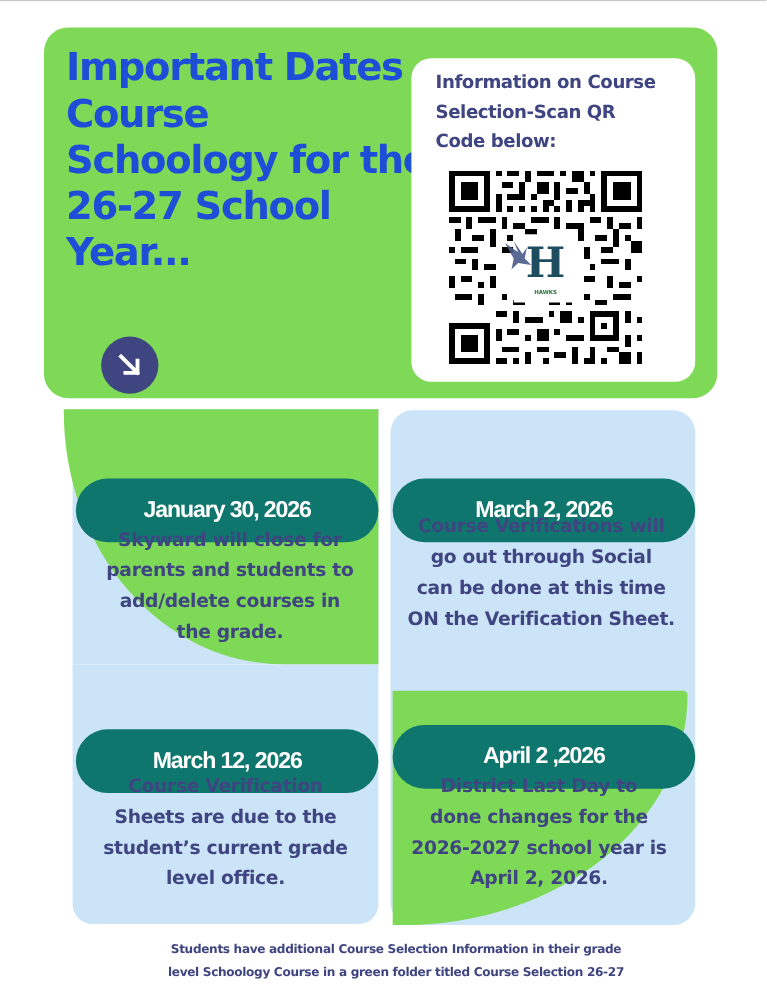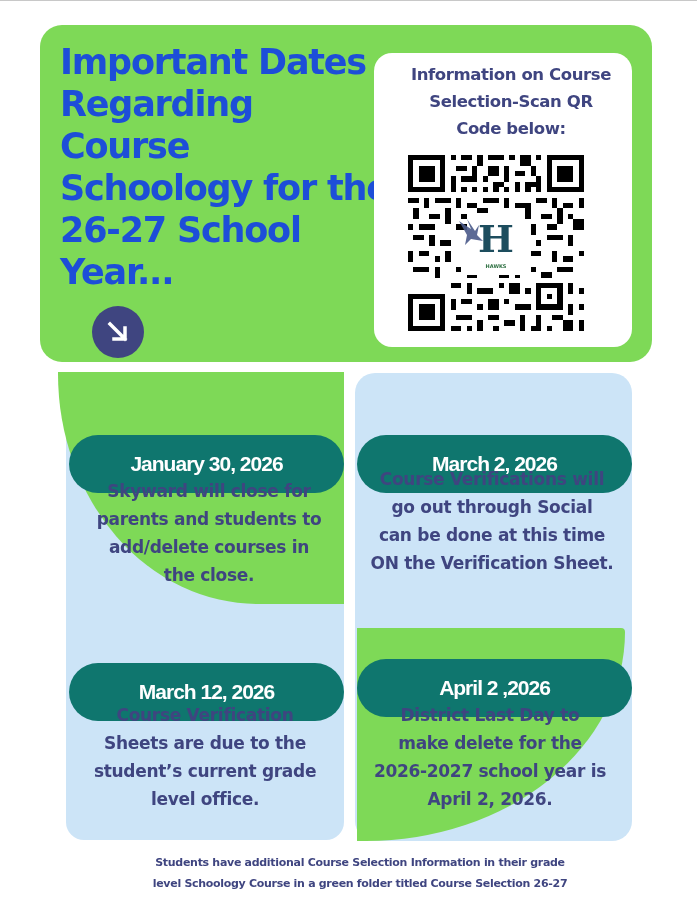--- a/index.html
+++ b/index.html
@@ -26,21 +26,21 @@
     .arrow-button svg { width: 26px; height: 26px; }
 
     
     .qr-card {
       position: absolute; left: 334px; top: 28px; width: 258px; height: 294px;
       background: #ffffff; border-radius: 18px;
     }
     .qr-heading {
       position: absolute; left: 22px; top: 8px; width: 230px;
       font-family: "DejaVu Sans", sans-serif; font-weight: bold;
-      font-size: 16.5px; line-height: 27px; letter-spacing: -0.4px; color: #3f4580; text-align: center;
+      font-size: 16.5px; line-height: 27px; letter-spacing: -0.4px; color: #3f4580;
     }
     .qr-heading span { display: block; white-space: nowrap; }
     .qr-code {
       position: absolute; left: 33px; top: 102px; width: 178px; height: 176px;
     }
     .qr-logo {
       position: absolute; left: 60px; top: 58px; width: 58px; height: 62px;
       background: #ffffff; display: flex; flex-direction: column; align-items: center; justify-content: center;
     }
     .qr-logo-h {
@@ -99,21 +99,20 @@
     .footer-note span { display: block; white-space: nowrap; }
   </style>
 </head>
 <body>
 
 <div class="top-rule"></div>
 
 <div class="header-banner">
   <h1 class="header-title">
     <span>Important Dates</span>
-    <span>Regarding</span>
     <span>Course</span>
     <span>Schoology for the</span>
     <span>26-27 School</span>
     <span>Year...</span>
   </h1>
   <div class="arrow-button">
     <svg viewBox="0 0 26 26">
       <path d="M5 5 L20 20 M20 9 L20 20 L9 20" stroke="#ffffff" stroke-width="3.5" fill="none" stroke-linecap="square"></path>
     </svg>
   </div>
@@ -277,40 +276,40 @@
 
 <div class="date-pill pill-jan">January 30, 2026</div>
 <div class="date-pill pill-mar2">March 2, 2026</div>
 <div class="date-pill pill-mar12">March 12, 2026</div>
 <div class="date-pill pill-apr">April 2 ,2026</div>
 
 <div class="desc desc-jan">
   <span>Skyward will close for</span>
   <span>parents and students to</span>
   <span>add/delete courses in</span>
-  <span>the close.</span>
+  <span>the grade.</span>
 </div>
 
 <div class="desc desc-mar2">
   <span>Course Verifications will</span>
   <span>go out through Social</span>
   <span>can be done at this time</span>
   <span><b class="underline">ON</b><b style="display:inline"> the Verification Sheet.</b></span>
 </div>
 
 <div class="desc desc-mar12">
   <span>Course Verification</span>
   <span>Sheets are due to the</span>
   <span>student’s current grade</span>
   <span>level office.</span>
 </div>
 
 <div class="desc desc-apr">
   <span>District Last Day to</span>
-  <span>make delete for the</span>
+  <span>done changes for the</span>
   <span>2026-2027 school year is</span>
   <span>April 2, 2026.</span>
 </div>
 
 <div class="footer-note">
   <span>Students have additional Course Selection Information in their grade</span>
   <span>level Schoology Course in a green folder titled Course Selection 26-27</span>
 </div>
 
 </body></html>

